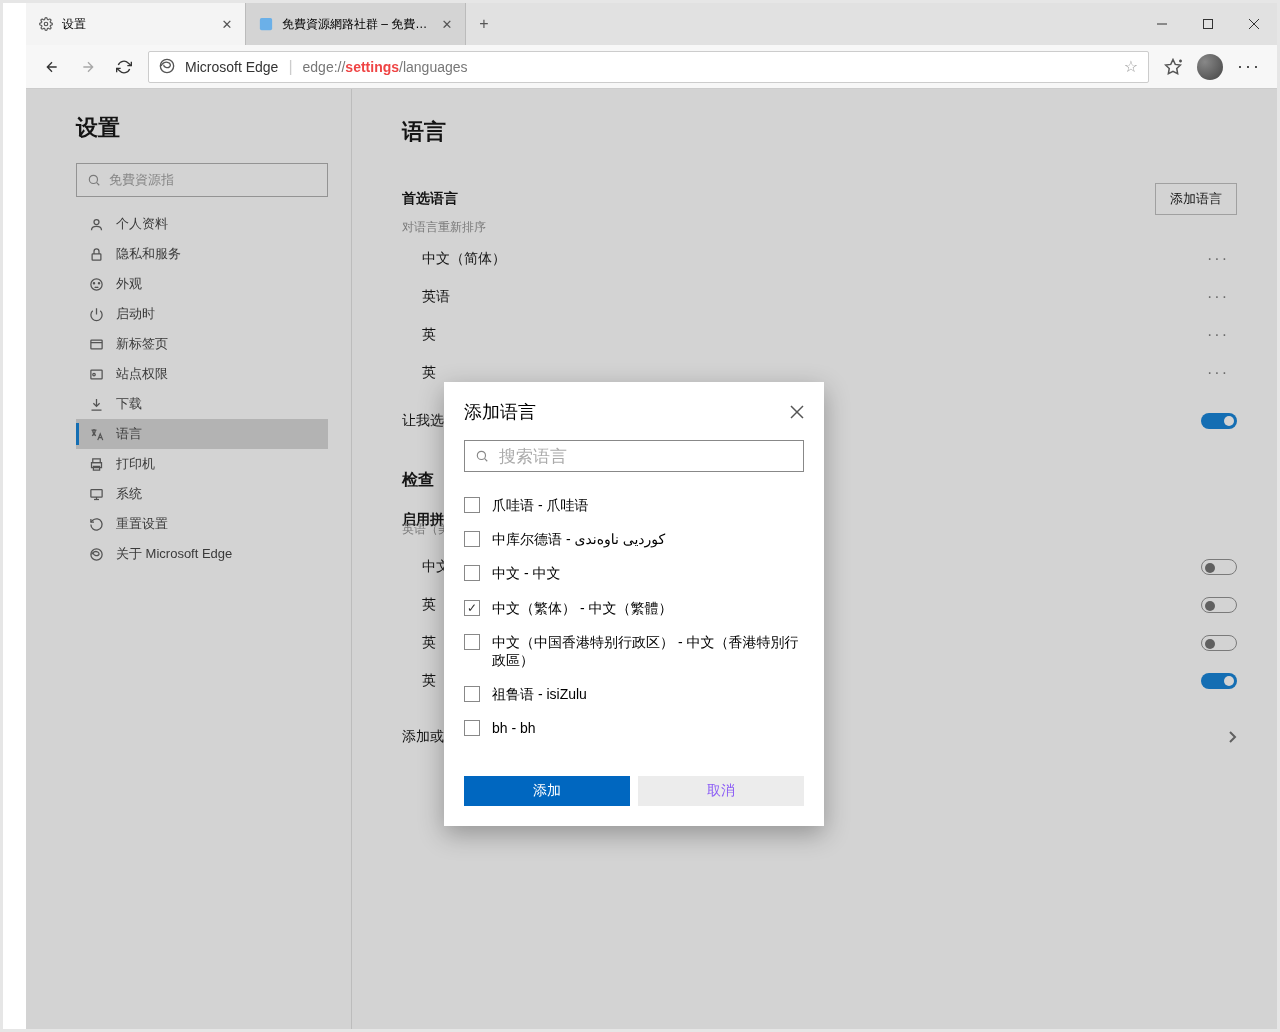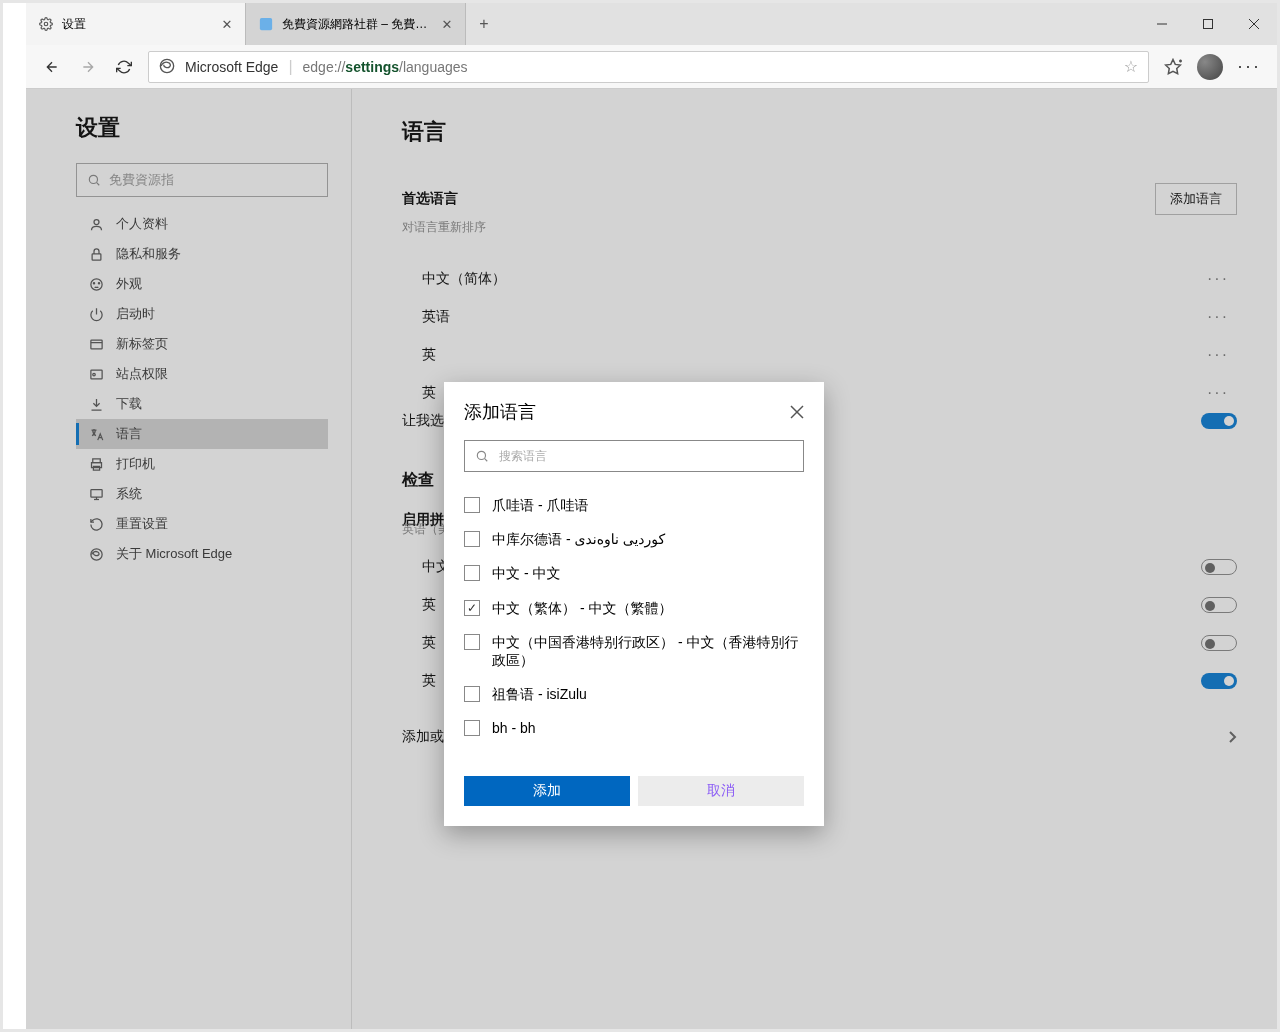--- a/index.html
+++ b/index.html
@@ -19,21 +19,21 @@
 
 
 .addrbar { height: 44px; display: flex; align-items: center; padding: 0 8px; border-bottom: 1px solid #ccc; background: #f7f7f7; }
 .navbtn { width: 36px; height: 36px; display: flex; align-items: center; justify-content: center; color: #555; }
 .navbtn.disabled { opacity: 0.4; }
 .addrbox { flex: 1; height: 32px; background: #fff; border: 1px solid #ccc; border-radius: 2px; margin: 0 6px; display: flex; align-items: center; padding: 0 10px; text-align: center; }
 .addrbox .eicon { width: 18px; height: 18px; margin-right: 8px; }
 .addrbox .brand { color: #333; font-size: 14px; }
 .addrbox .sep { color: #ccc; margin: 0 10px; }
 .addrbox .url { color: #777; font-size: 14px; }
-.addrbox .url b { color: #14532d; font-weight: 600; }
+.addrbox .url b { color: #ef4444; font-weight: 600; }
 .addrbox .star { margin-left: auto; color: #999; }
 .addricon { width: 36px; display: flex; align-items: center; justify-content: center; color: #555; }
 .avatar { width: 26px; height: 26px; border-radius: 50%; background: radial-gradient(circle at 30% 30%, #888, #444); margin: 0 6px; }
 .ellipsis { font-size: 18px; letter-spacing: 2px; color: #333; padding: 0 8px; }
 
 
 .content { flex: 1; display: flex; position: relative; }
 .dim-overlay { position: absolute; inset: 0; background: rgba(80,80,80,0.25); z-index: 5; }
 
 .sidebar { width: 326px; border-right: 1px solid #e0e0e0; padding: 24px 0 0 50px; }
@@ -45,21 +45,21 @@
 .side-item .sic { width: 16px; margin-right: 12px; display: flex; align-items: center; justify-content: center; color: #555; }
 .side-item.active { background: #d4d4d4; }
 .side-item.active::before { content: ''; position: absolute; left: 0; top: 4px; bottom: 4px; width: 3px; background: #0078d4; }
 
 .main { flex: 1; padding: 28px 40px 0 50px; overflow: auto; }
 .main h1 { font-size: 22px; font-weight: 600; margin-bottom: 36px; }
 .sect-head { display: flex; align-items: center; margin-bottom: 4px; }
 .sect-title { font-size: 14px; font-weight: 600; }
 .add-lang-btn { margin-left: auto; border: 1px solid #bbb; background: #fff; padding: 6px 14px; font-size: 13px; }
 .sect-sub { font-size: 12px; color: #888; margin-bottom: 14px; }
-.lang-row { display: flex; align-items: flex-end; height: 38px; padding-left: 20px; font-size: 14px; }
+.lang-row { display: flex; align-items: flex-start; height: 38px; padding-left: 20px; font-size: 14px; }
 .lang-row .dots { margin-left: auto; color: #777; letter-spacing: 2px; font-size: 16px; padding-right: 8px; }
 .opt-row { display: flex; align-items: center; height: 38px; font-size: 14px; }
 .opt-row.sub { padding-left: 20px; }
 .toggle { margin-left: auto; width: 36px; height: 16px; border-radius: 8px; position: relative; }
 .toggle.on { background: #0078d4; }
 .toggle.off { background: #fff; border: 1px solid #888; }
 .toggle::after { content: ''; position: absolute; width: 10px; height: 10px; border-radius: 50%; top: 3px; }
 .toggle.on::after { background: #fff; right: 3px; }
 .toggle.off::after { background: #666; left: 3px; }
 .chev { margin-left: auto; color: #666; }
@@ -67,21 +67,21 @@
 .sect-title2 { font-size: 16px; font-weight: 600; margin-bottom: 20px; }
 .sub2 { font-size: 12px; color: #888; margin-bottom: 10px; margin-top:-12px;}
 
 
 .dialog { position: absolute; left: 418px; top: 293px; width: 380px; background: #fff; box-shadow: 0 8px 24px rgba(0,0,0,0.3); z-index: 10; padding: 18px 20px 20px; }
 .dlg-head { display: flex; align-items: center; margin-bottom: 16px; }
 .dlg-title { font-size: 18px; font-weight: 400; }
 .dlg-close { margin-left: auto; color: #555; cursor: pointer; }
 .dlg-search { height: 32px; border: 1px solid #888; display: flex; align-items: center; padding: 0 10px; margin-bottom: 16px; }
 .dlg-search .sicon { color: #888; margin-right: 10px; }
-.dlg-search .sph { color: #aaa; font-size: 12px; }
+.dlg-search .sph { color: #aaa; font-size: 17px; }
 .dlg-list { height: 270px; overflow-y: scroll; padding-right: 4px; }
 .dlg-list::-webkit-scrollbar { width: 16px; background: #f0f0f0; }
 .dlg-list::-webkit-scrollbar-thumb { background: #bfbfbf; }
 .dlg-list::-webkit-scrollbar-button { height: 14px; background: #f0f0f0; }
 .chk-row { display: flex; align-items: flex-start; padding: 8px 0; font-size: 14px; }
 .chk { width: 16px; height: 16px; border: 1px solid #888; margin-right: 12px; margin-top: 1px; flex-shrink: 0; display: flex; align-items: center; justify-content: center; font-size: 12px; }
 .chk.checked::after { content: '✓'; color: #333; }
 .chk-label { line-height: 1.3; }
 .dlg-btns { display: flex; gap: 8px; margin-top: 18px; }
 .dlg-btn { flex: 1; height: 30px; border: none; font-size: 14px; }

